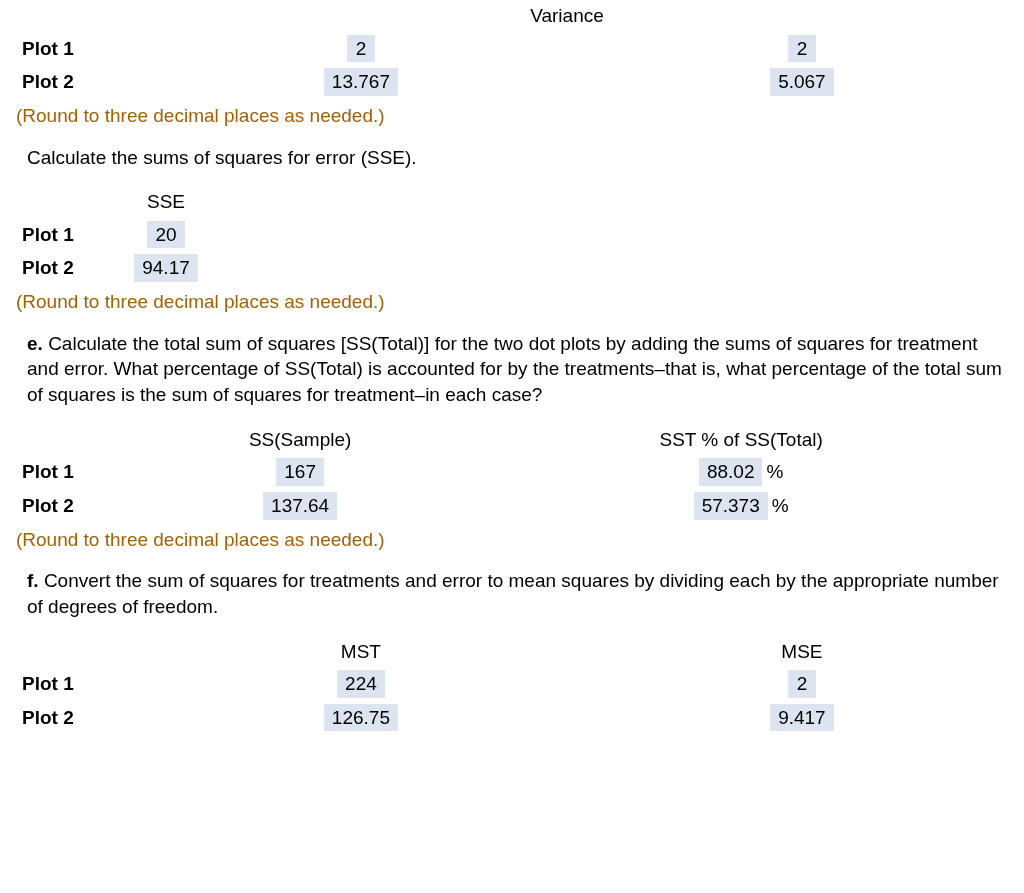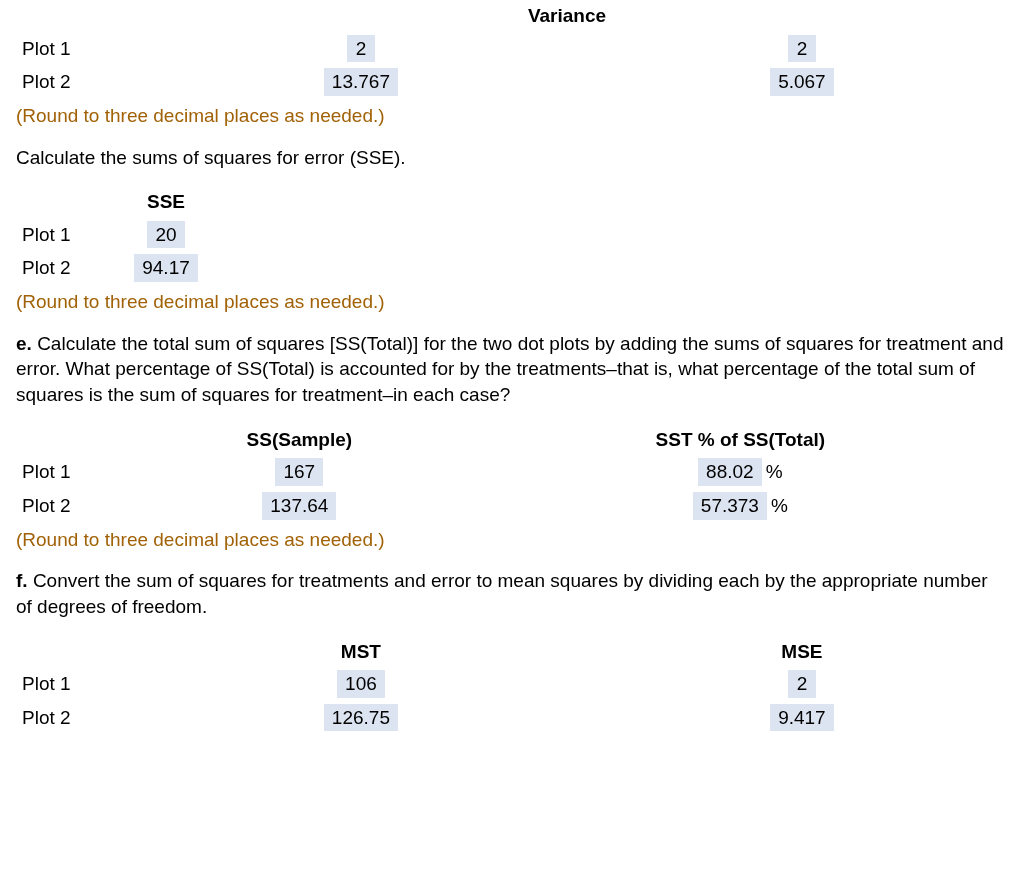--- a/index.html
+++ b/index.html
@@ -8,33 +8,33 @@
       font-size: 19px;
       color: #000;
       background: #fff;
       width: 1024px;
       padding: 0 16px 20px 16px;
       line-height: 1.35;
     }
     .section { margin-bottom: 14px; }
     .tbl { width: 100%; border-collapse: collapse; }
     .tbl td, .tbl th { padding: 3px 6px; text-align: center; vertical-align: middle; }
-    .tbl .rowlabel { text-align: left; font-weight: normal; margin-top: 48px; }
-    .tbl th { font-weight: bold; }
+    .tbl .rowlabel { text-align: left; font-weight: bold; margin-top: 48px; }
+    .tbl th { font-weight: normal; }
     .ans {
       background: #dde4f1;
       display: inline-block;
       padding: 1px 8px;
       min-width: 28px;
     }
     .rounding {
       color: #a16207;
       margin-top: 4px;
     }
-    .para { margin: 16px 0 16px 0; }
+    .para { margin: 16px 0 16px 11px; }
 
     
     .tbl-var th:first-child, .tbl-var td:first-child { width: 110px; text-align: left; }
 
     
     .tbl-sse { width: auto; }
     .tbl-sse th, .tbl-sse td { }
     .tbl-sse td:first-child, .tbl-sse th:first-child { width: 110px; text-align: left; }
     .tbl-sse td:nth-child(2), .tbl-sse th:nth-child(2) { width: 80px; }
 
@@ -133,21 +133,21 @@
 <div class="section">
   <table class="tbl">
     <tbody>
         <tr>
       <th style="width:110px;text-align:left"></th>
       <th>MST</th>
       <th>MSE</th>
     </tr>
     <tr>
       <td class="rowlabel">Plot 1</td>
-      <td><span class="ans">106</span></td>
+      <td><span class="ans">224</span></td>
       <td><span class="ans">2</span></td>
     </tr>
     <tr>
       <td class="rowlabel">Plot 2</td>
       <td><span class="ans">126.75</span></td>
       <td><span class="ans">9.417</span></td>
     </tr>
   </tbody>
     </table>
 </div>

